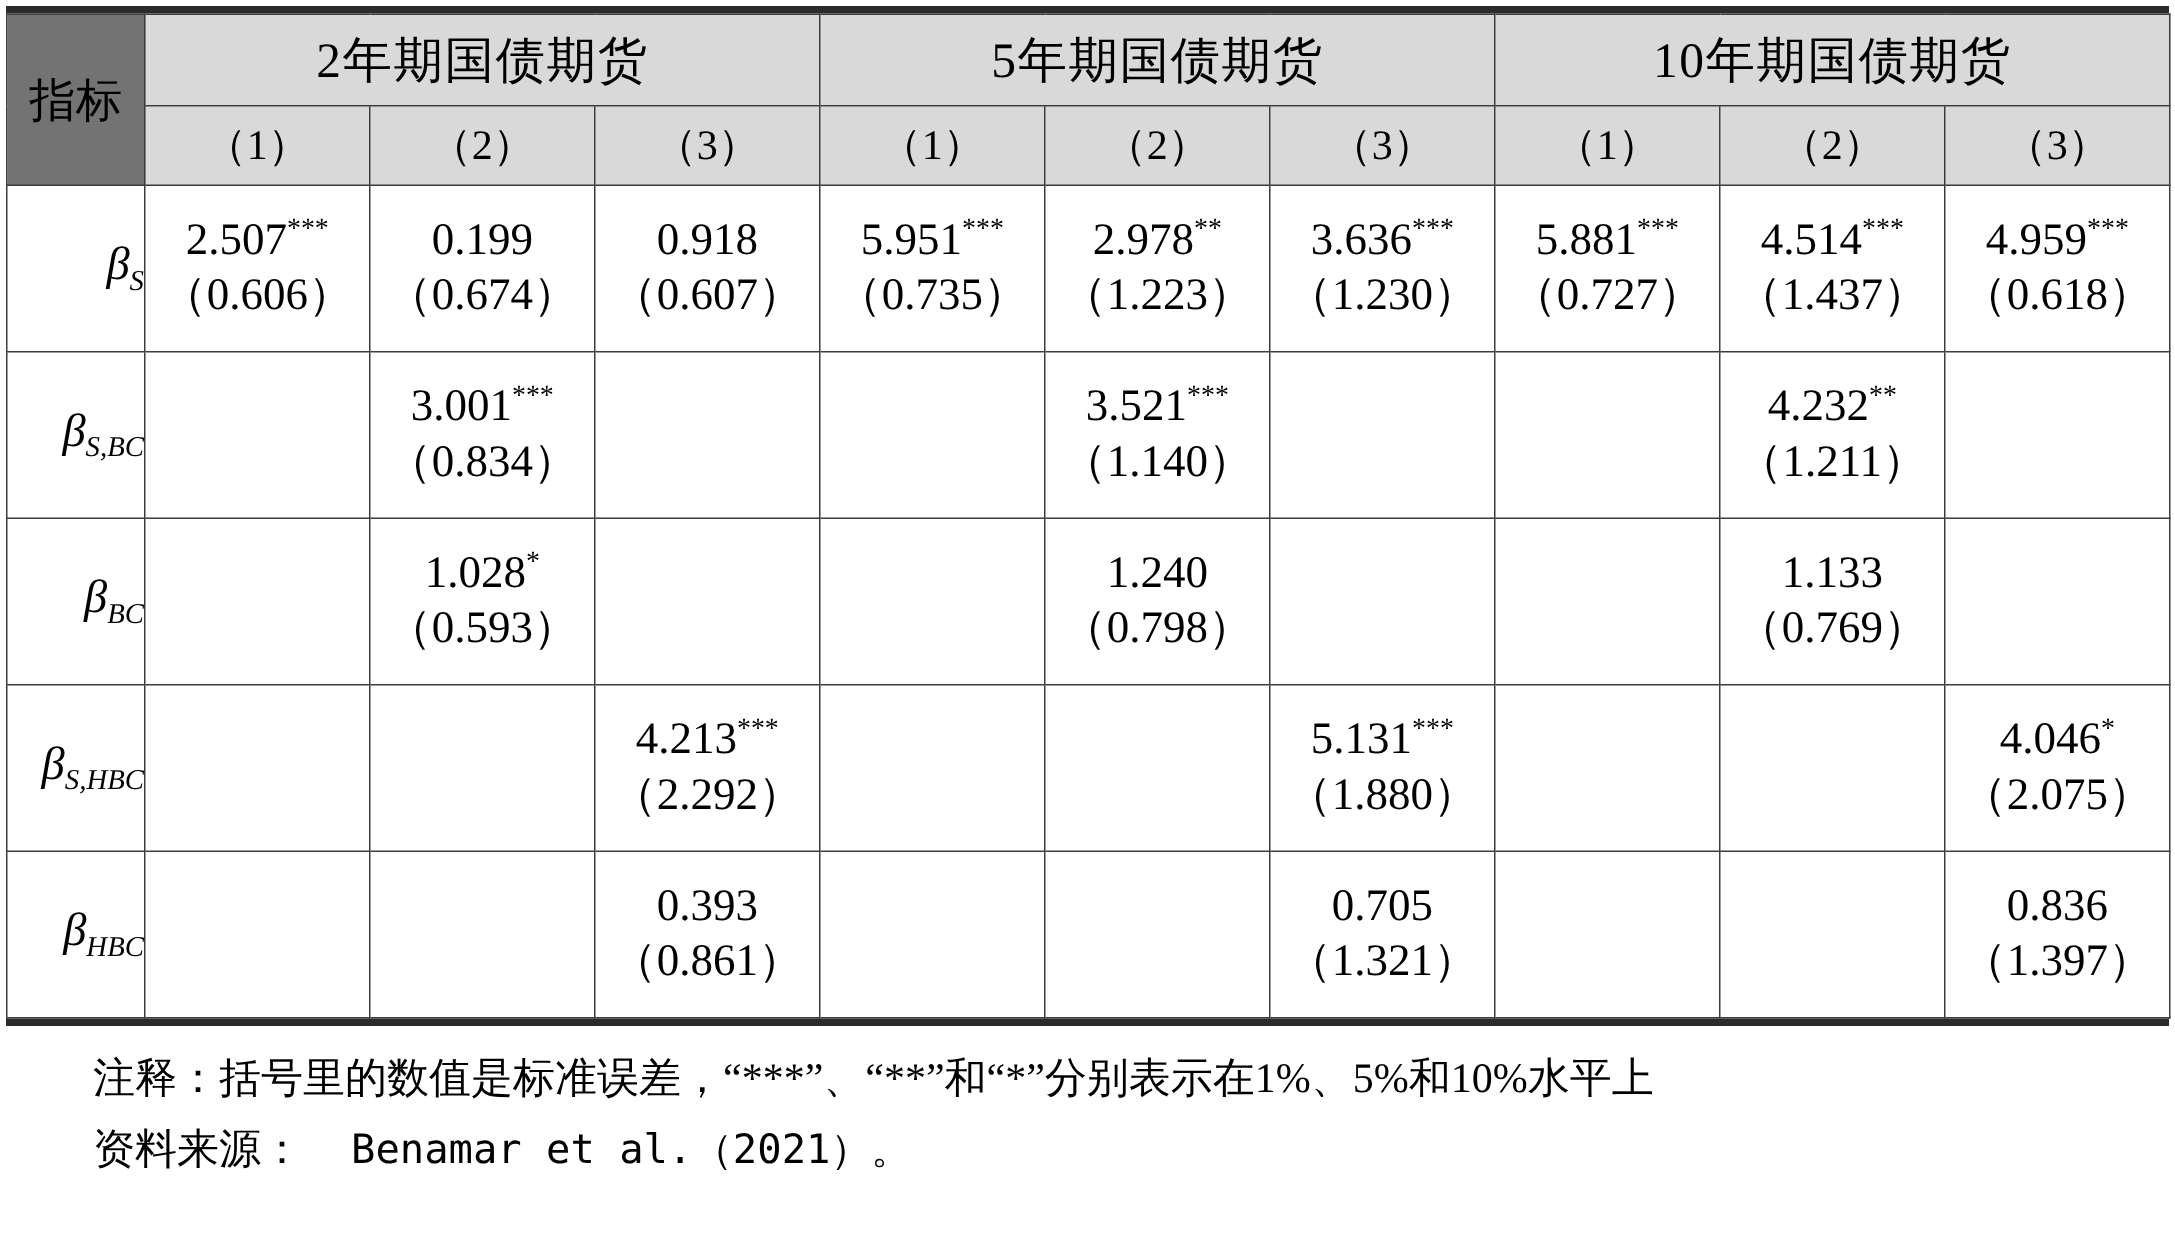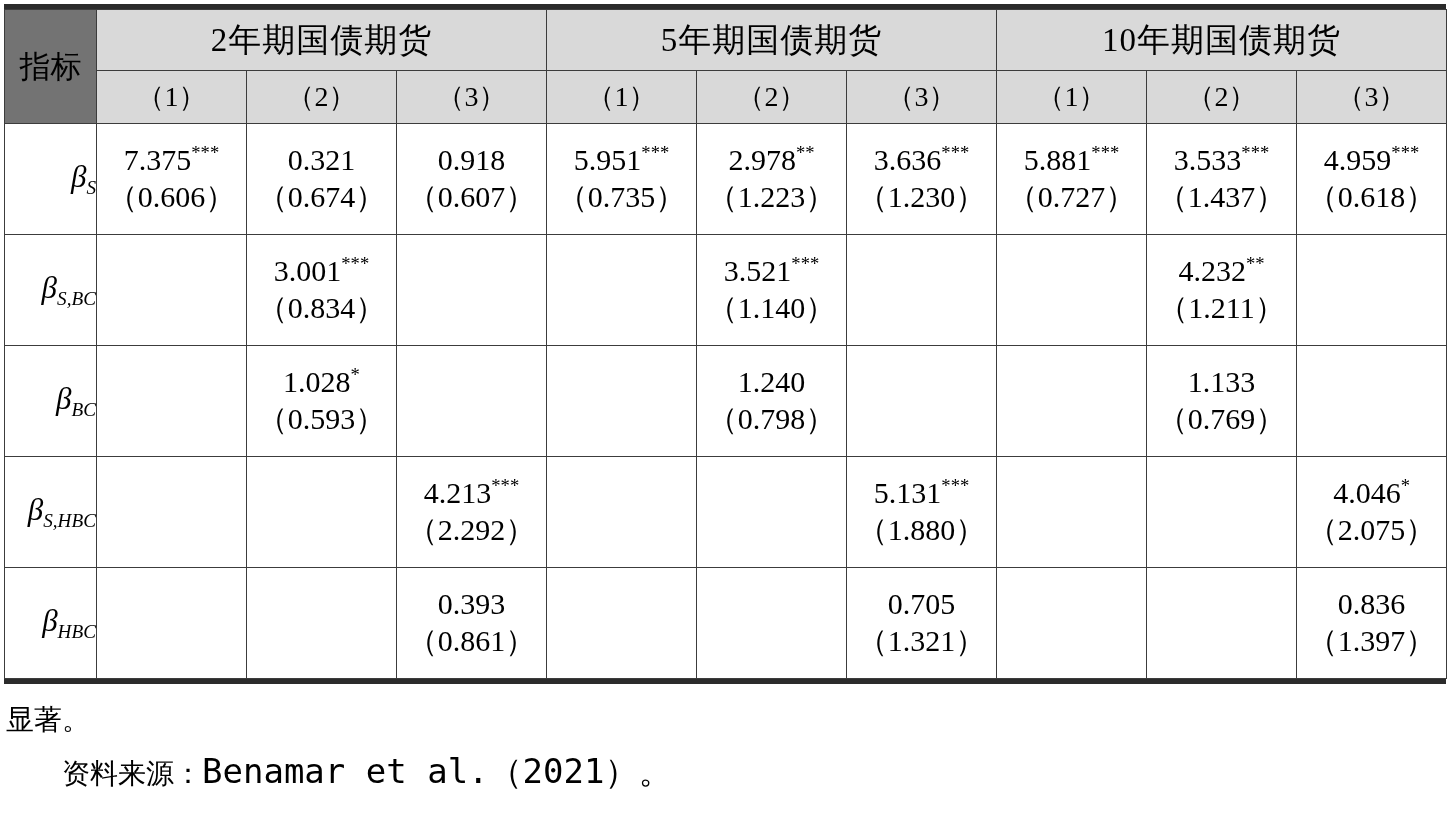--- a/index.html
+++ b/index.html
@@ -100,21 +100,22 @@
   }
   .notes p {
     margin: 0 0 6px 0;
     text-indent: 0;
   }
   .notes .indent {
     padding-left: 56px;
   }
   .mono-ish {
     font-family: "DejaVu Sans Mono", monospace;
-    font-size: 34px;
+    font-size: 27px;
+    margin-left: 32px;
   }
   col.c0 { width: 92px; }
   col.c1, col.c2, col.c3, col.c4, col.c5, col.c6, col.c7, col.c8, col.c9 { width: 150px; }
 </style>
 </head>
 <body>
 
 <div class="page">
 
   <div class="rule-top"></div>
@@ -148,25 +149,25 @@
         <th class="sub-head">（3）</th>
         <th class="sub-head">（1）</th>
         <th class="sub-head">（2）</th>
         <th class="sub-head">（3）</th>
       </tr>
     </thead>
     <tbody id="tbody">
     <tr>
           <td class="rowlabel"><span class="beta"><span>β</span><sub>S</sub></span></td>
           <td>
-            <span class="val"><span>7.375</span><sup>***</sup></span>
+            <span class="val"><span>2.507</span><sup>***</sup></span>
             <span class="se">（0.606）</span>
           </td>
           <td>
-            <span class="val"><span>0.321</span></span>
+            <span class="val"><span>0.199</span></span>
             <span class="se">（0.674）</span>
           </td>
           <td>
             <span class="val"><span>0.918</span></span>
             <span class="se">（0.607）</span>
           </td>
           <td>
             <span class="val"><span>5.951</span><sup>***</sup></span>
             <span class="se">（0.735）</span>
           </td>
@@ -176,21 +177,21 @@
           </td>
           <td>
             <span class="val"><span>3.636</span><sup>***</sup></span>
             <span class="se">（1.230）</span>
           </td>
           <td>
             <span class="val"><span>5.881</span><sup>***</sup></span>
             <span class="se">（0.727）</span>
           </td>
           <td>
-            <span class="val"><span>3.533</span><sup>***</sup></span>
+            <span class="val"><span>4.514</span><sup>***</sup></span>
             <span class="se">（1.437）</span>
           </td>
           <td>
             <span class="val"><span>4.959</span><sup>***</sup></span>
             <span class="se">（0.618）</span>
           </td>
         </tr>
         <tr>
           <td class="rowlabel"><span class="beta"><span>β</span><sub>S,BC</sub></span></td>
           <td></td>
@@ -274,19 +275,19 @@
             <span class="val"><span>0.836</span></span>
             <span class="se">（1.397）</span>
           </td>
         </tr>
       </tbody>
   </table>
 
   <div class="rule-bottom"></div>
 
   <div class="notes">
-    <p>显著。</p>
+    <p class="indent">注释：括号里的数值是标准误差，“***”、“**”和“*”分别表示在1%、5%和10%水平上</p>
     <p class="indent">
       <span>资料来源：</span><span class="mono-ish">Benamar et al.（2021）。</span>
     </p>
   </div>
 
 </div>
 
 </body></html>

